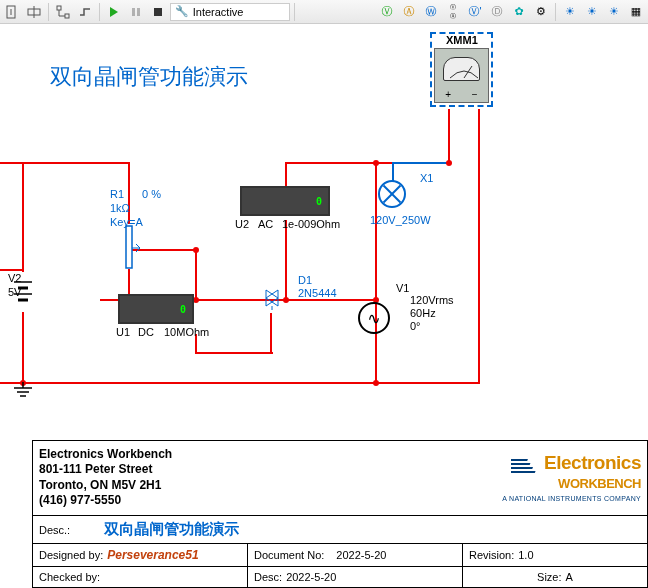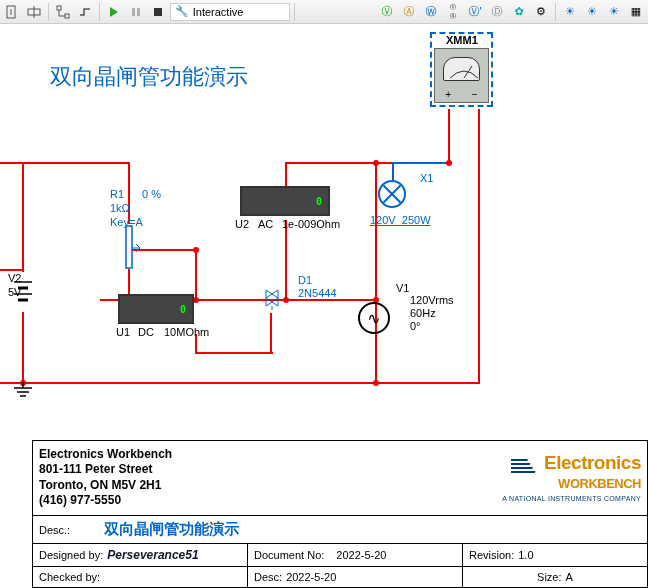--- a/index.html
+++ b/index.html
@@ -57,21 +57,21 @@
   .tb-logo { margin-left: auto; text-align: right; }
   .tb-logo-icon { display: inline-block; width: 30px; height: 20px; vertical-align: middle; }
   .tb-logo-text { font-size: 19px; font-weight: bold; color: #003d7a; letter-spacing: -0.5px; }
   .tb-logo-text span { color: #d88a00; }
   .tb-logo-sub { font-size: 7px; color: #003d7a; letter-spacing: 0.3px; }
   .tb-row { display: flex; border-top: 1px solid #000; }
   .tb-cell { padding: 4px 6px; border-right: 1px solid #000; display: flex; align-items: center; gap: 4px; }
   .tb-cell:last-child { border-right: none; }
   .red-text { color: #d00; font-family: "SimSun", serif; font-size: 14px; font-weight: 600; }
   .blue-text { color: #06c; font-family: "SimSun", serif; font-size: 15px; font-weight: 600; }
-  .green-ital { color: #0f172a; font-style: italic; font-weight: bold; font-size: 12px; }
+  .green-ital { color: #c2410c; font-style: italic; font-weight: bold; font-size: 12px; }
 </style>
 </head>
 <body>
 
 <div class="toolbar">
   <div class="tb-btn">
       <svg width="14" height="14">
         <rect x="2" y="1" width="8" height="12" fill="none" stroke="#555"></rect>
         <line x1="6" y1="4" x2="6" y2="10" stroke="#555"></line>
       </svg>
@@ -240,21 +240,21 @@
   <div class="comp-label" style="top:263px; left:298px;">2N5444</div>
 
   <div class="ac-source" style="top:278px; left:358px;">∿</div>
   <div class="comp-label-black" style="top:258px; left:396px;">V1</div>
   <div class="comp-label-black" style="top:270px; left:410px;">120Vrms</div>
   <div class="comp-label-black" style="top:283px; left:410px;">60Hz</div>
   <div class="comp-label-black" style="top:296px; left:410px;">0°</div>
 
   <div class="lamp" style="top:156px; left:378px;"></div>
   <div class="comp-label" style="top:148px; left:420px;">X1</div>
-  <div class="comp-label" style="top:190px; left:370px;text-decoration:underline;">120V_250W</div>
+  <div class="comp-label" style="top:190px; left:370px;">120V_250W</div>
 
   <div class="gnd" style="top:358px; left:12px;">
     <svg width="22" height="18">
         <line x1="11" y1="0" x2="11" y2="6" stroke="#000" stroke-width="1.5"></line>
         <line x1="2" y1="6" x2="20" y2="6" stroke="#000" stroke-width="1.5"></line>
         <line x1="5" y1="10" x2="17" y2="10" stroke="#000" stroke-width="1.5"></line>
         <line x1="8" y1="14" x2="14" y2="14" stroke="#000" stroke-width="1.5"></line>
       </svg>
   </div>
 

